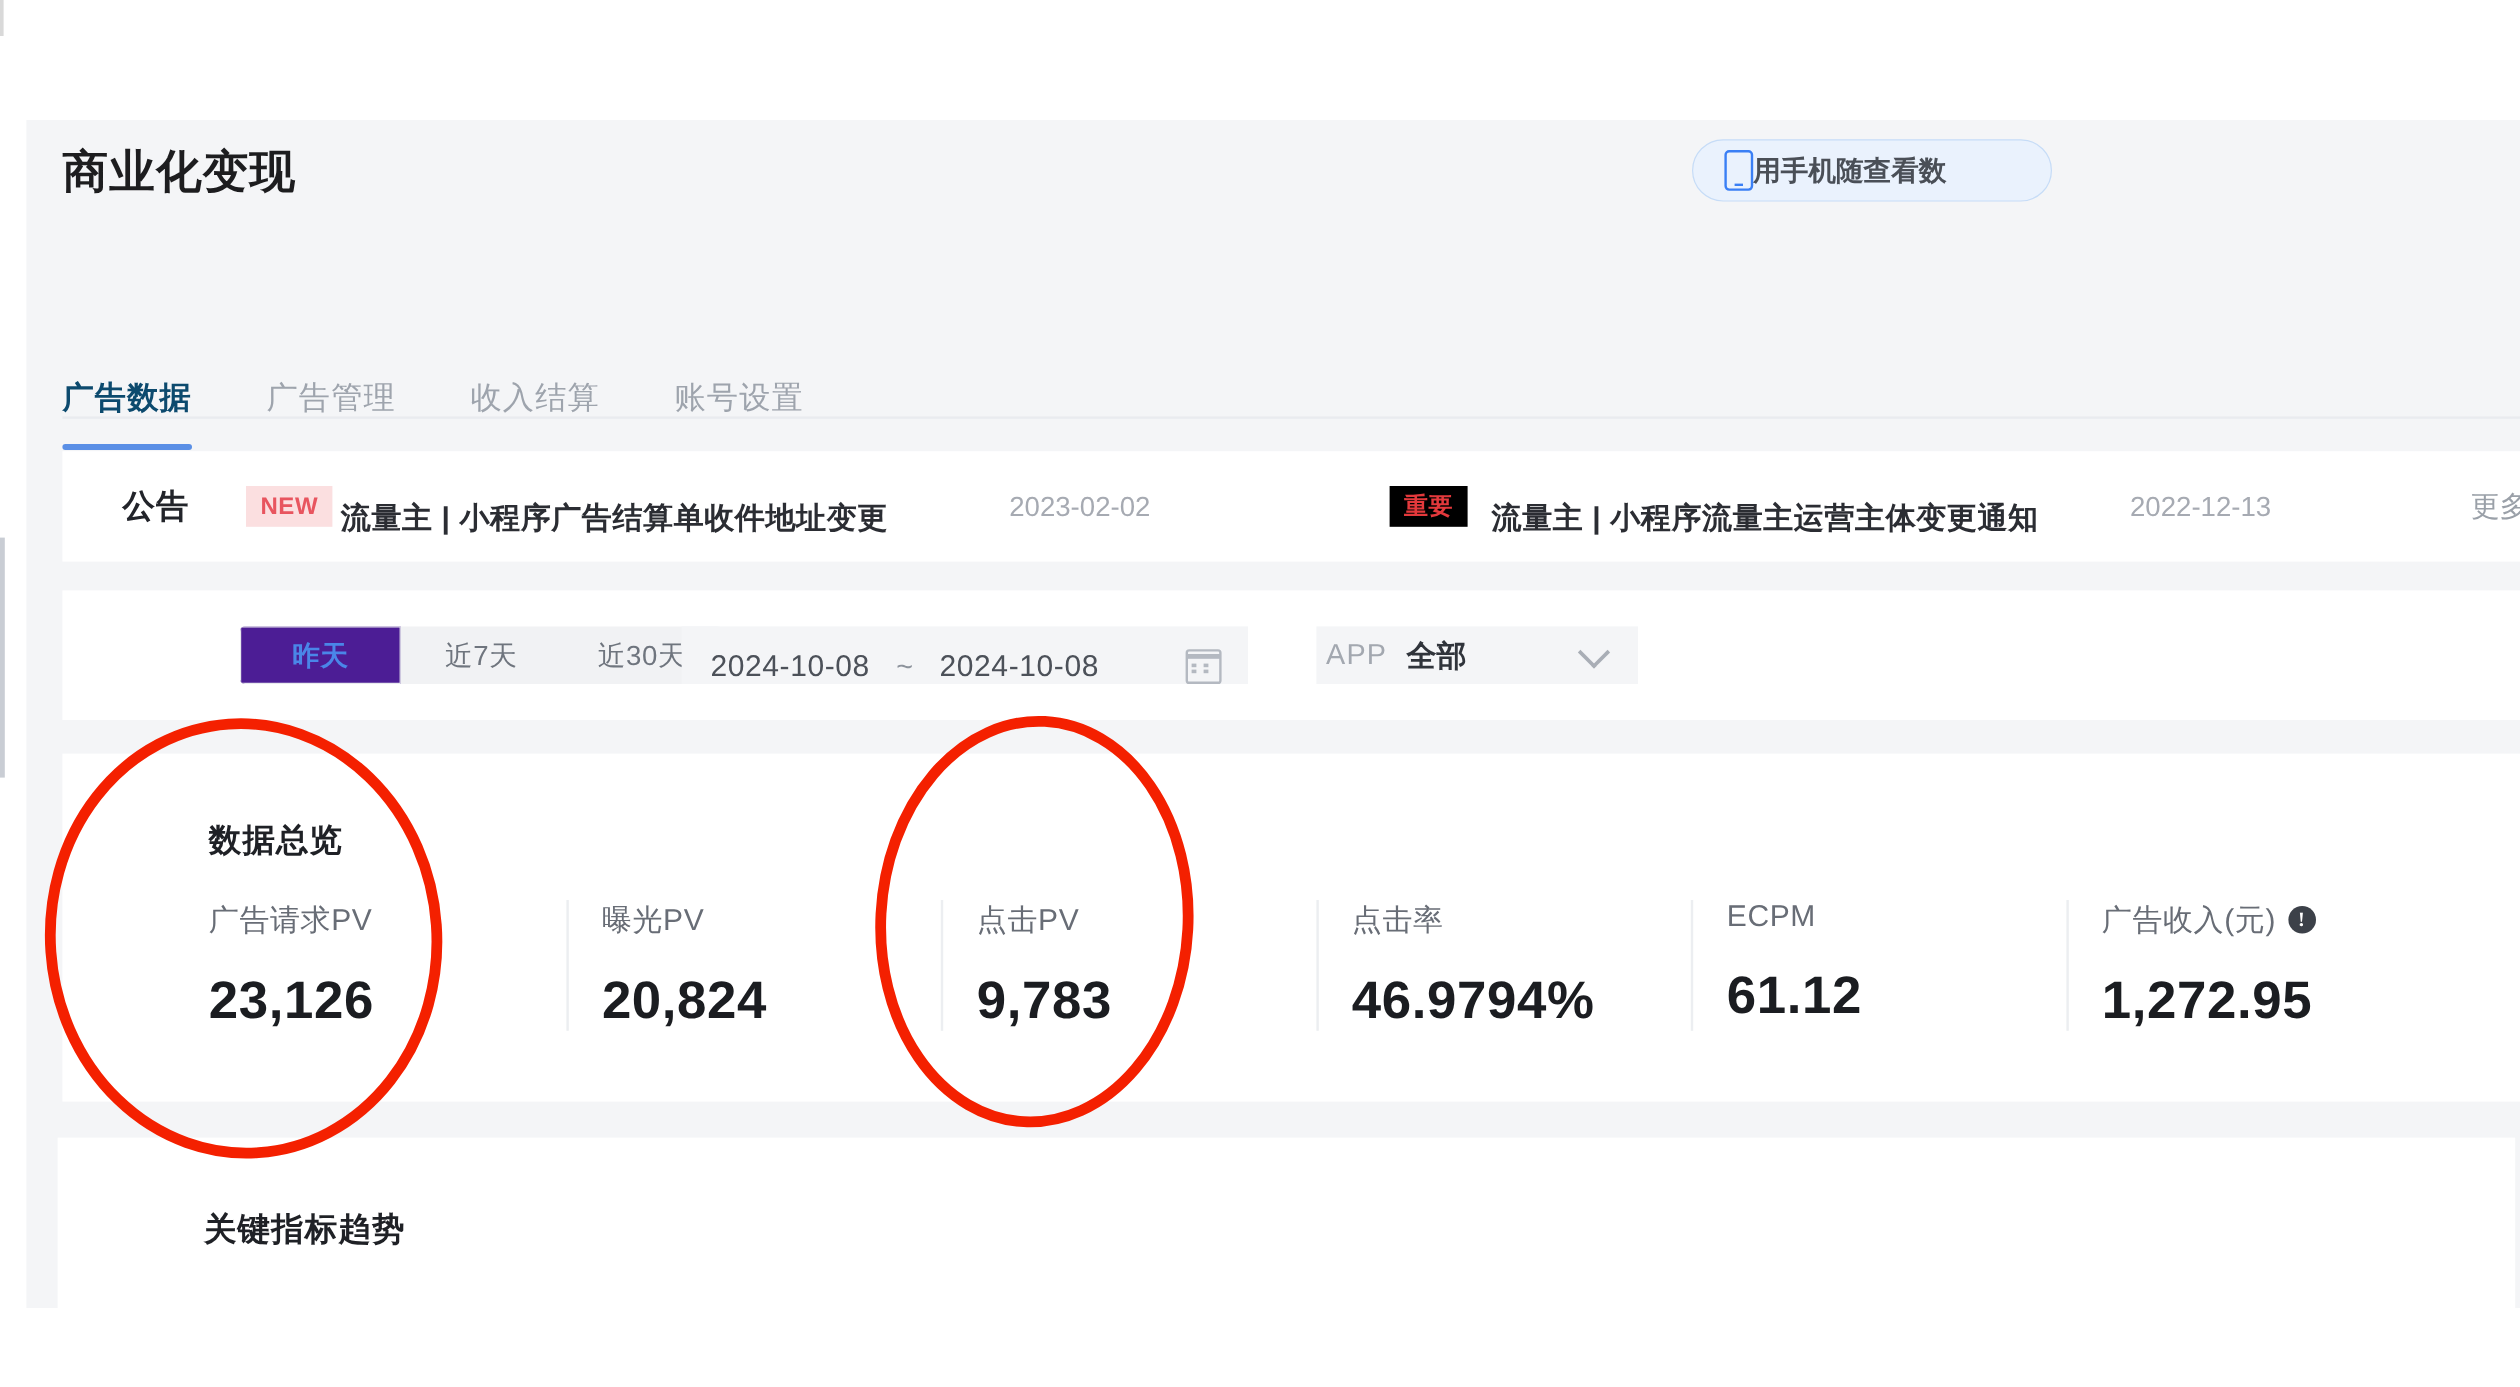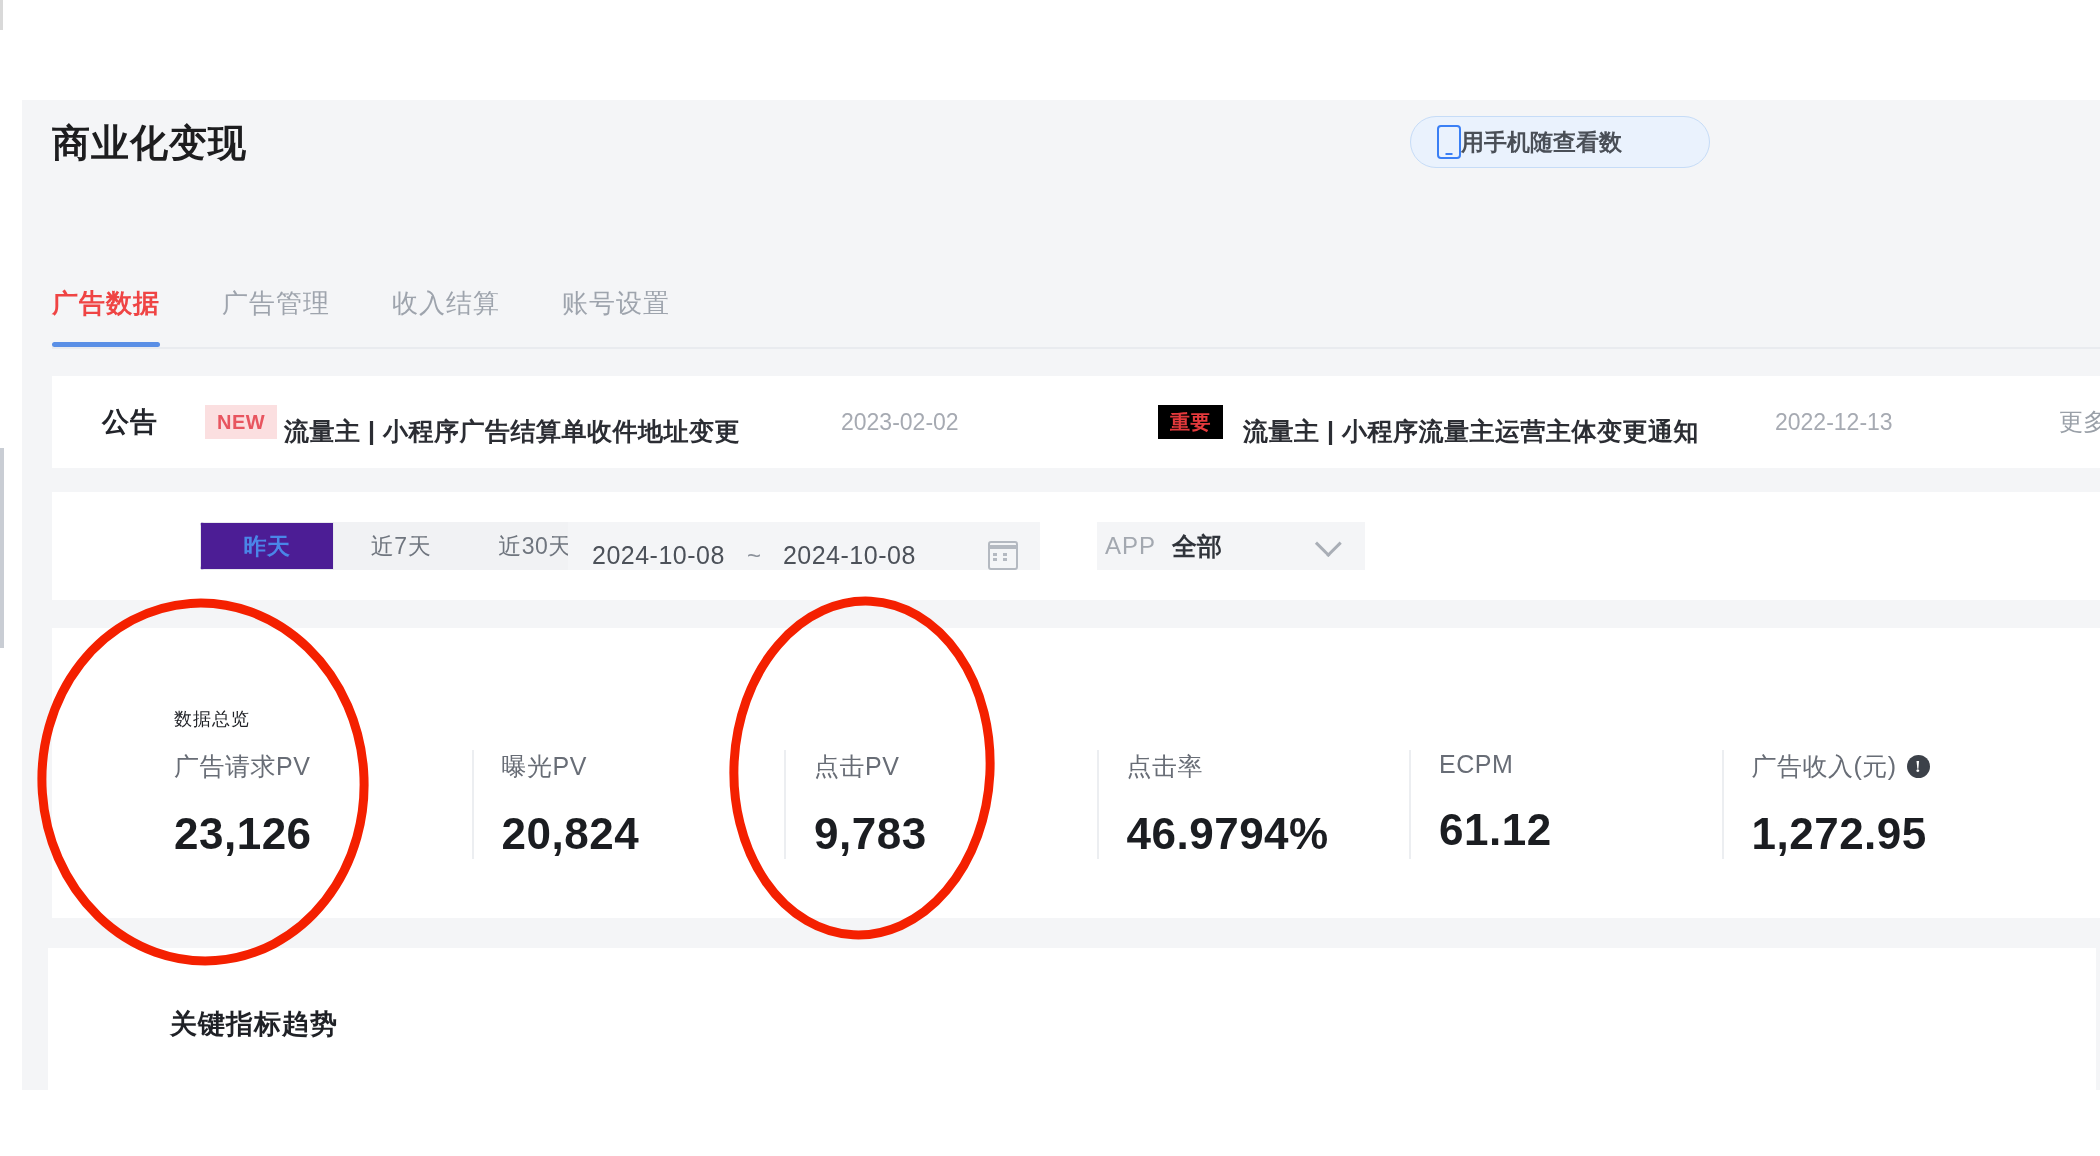--- a/index.html
+++ b/index.html
@@ -109,22 +109,23 @@
     gap: 62px;
   }
   .tab {
     font-size: 26px;
     color: #9ea4ad;
     padding-bottom: 26px;
     position: relative;
     letter-spacing: 1px;
   }
   .tab.active {
-    color: #ef4444;
-    font-weight: bold;
+    color: #0c4a6e;
+    font-weight: bold;
+    margin-top: 28px;
   }
   .tab.active::after {
     content: "";
     position: absolute;
     left: 0; right: 0; bottom: 0;
     height: 5px;
     background: #5a8fe6;
     border-radius: 3px;
   }
   .tabs-rule {
@@ -330,25 +331,24 @@
     border-right: 3px solid #a9aeb6;
     border-bottom: 3px solid #a9aeb6;
     transform: rotate(45deg) translateY(-4px);
   }
 
   
   .overview-title {
     position: absolute;
     left: 122px;
     top: 54px;
-    font-size: 18px;
-    font-weight: normal;
+    font-size: 27px;
+    font-weight: bold;
     color: #1f2126;
     letter-spacing: 1px;
-    margin-top: 25px;
   }
   .metrics {
     position: absolute;
     left: 122px;
     top: 122px;
     width: 1860px;
     display: flex;
   }
   .metric {
     position: relative;

